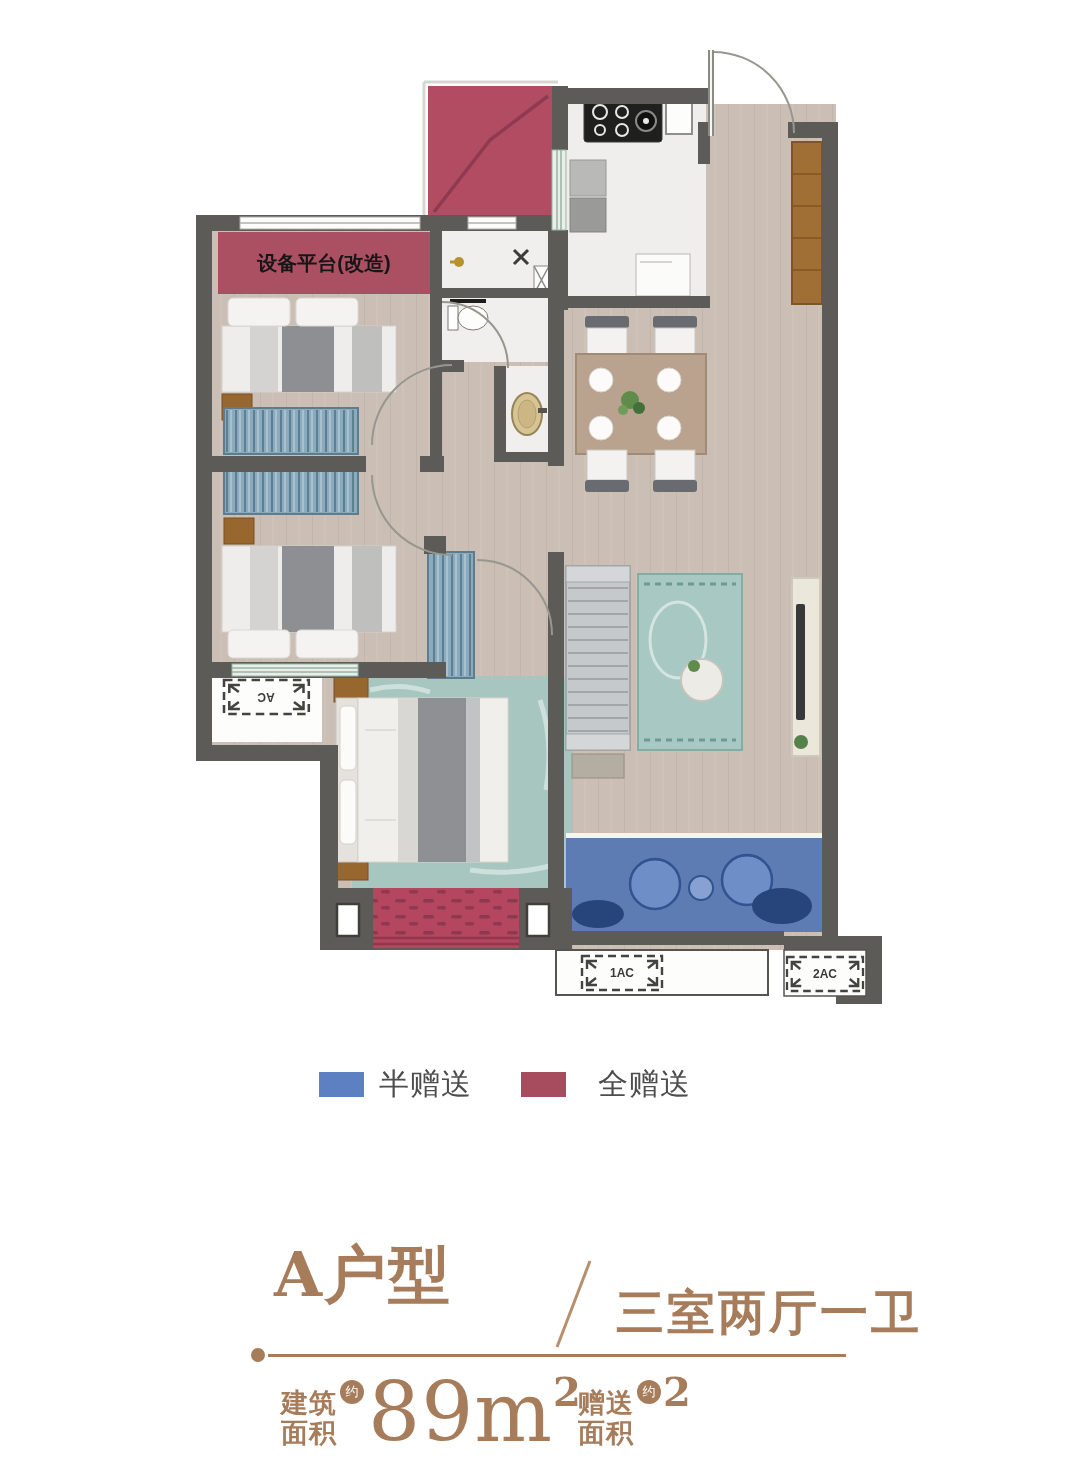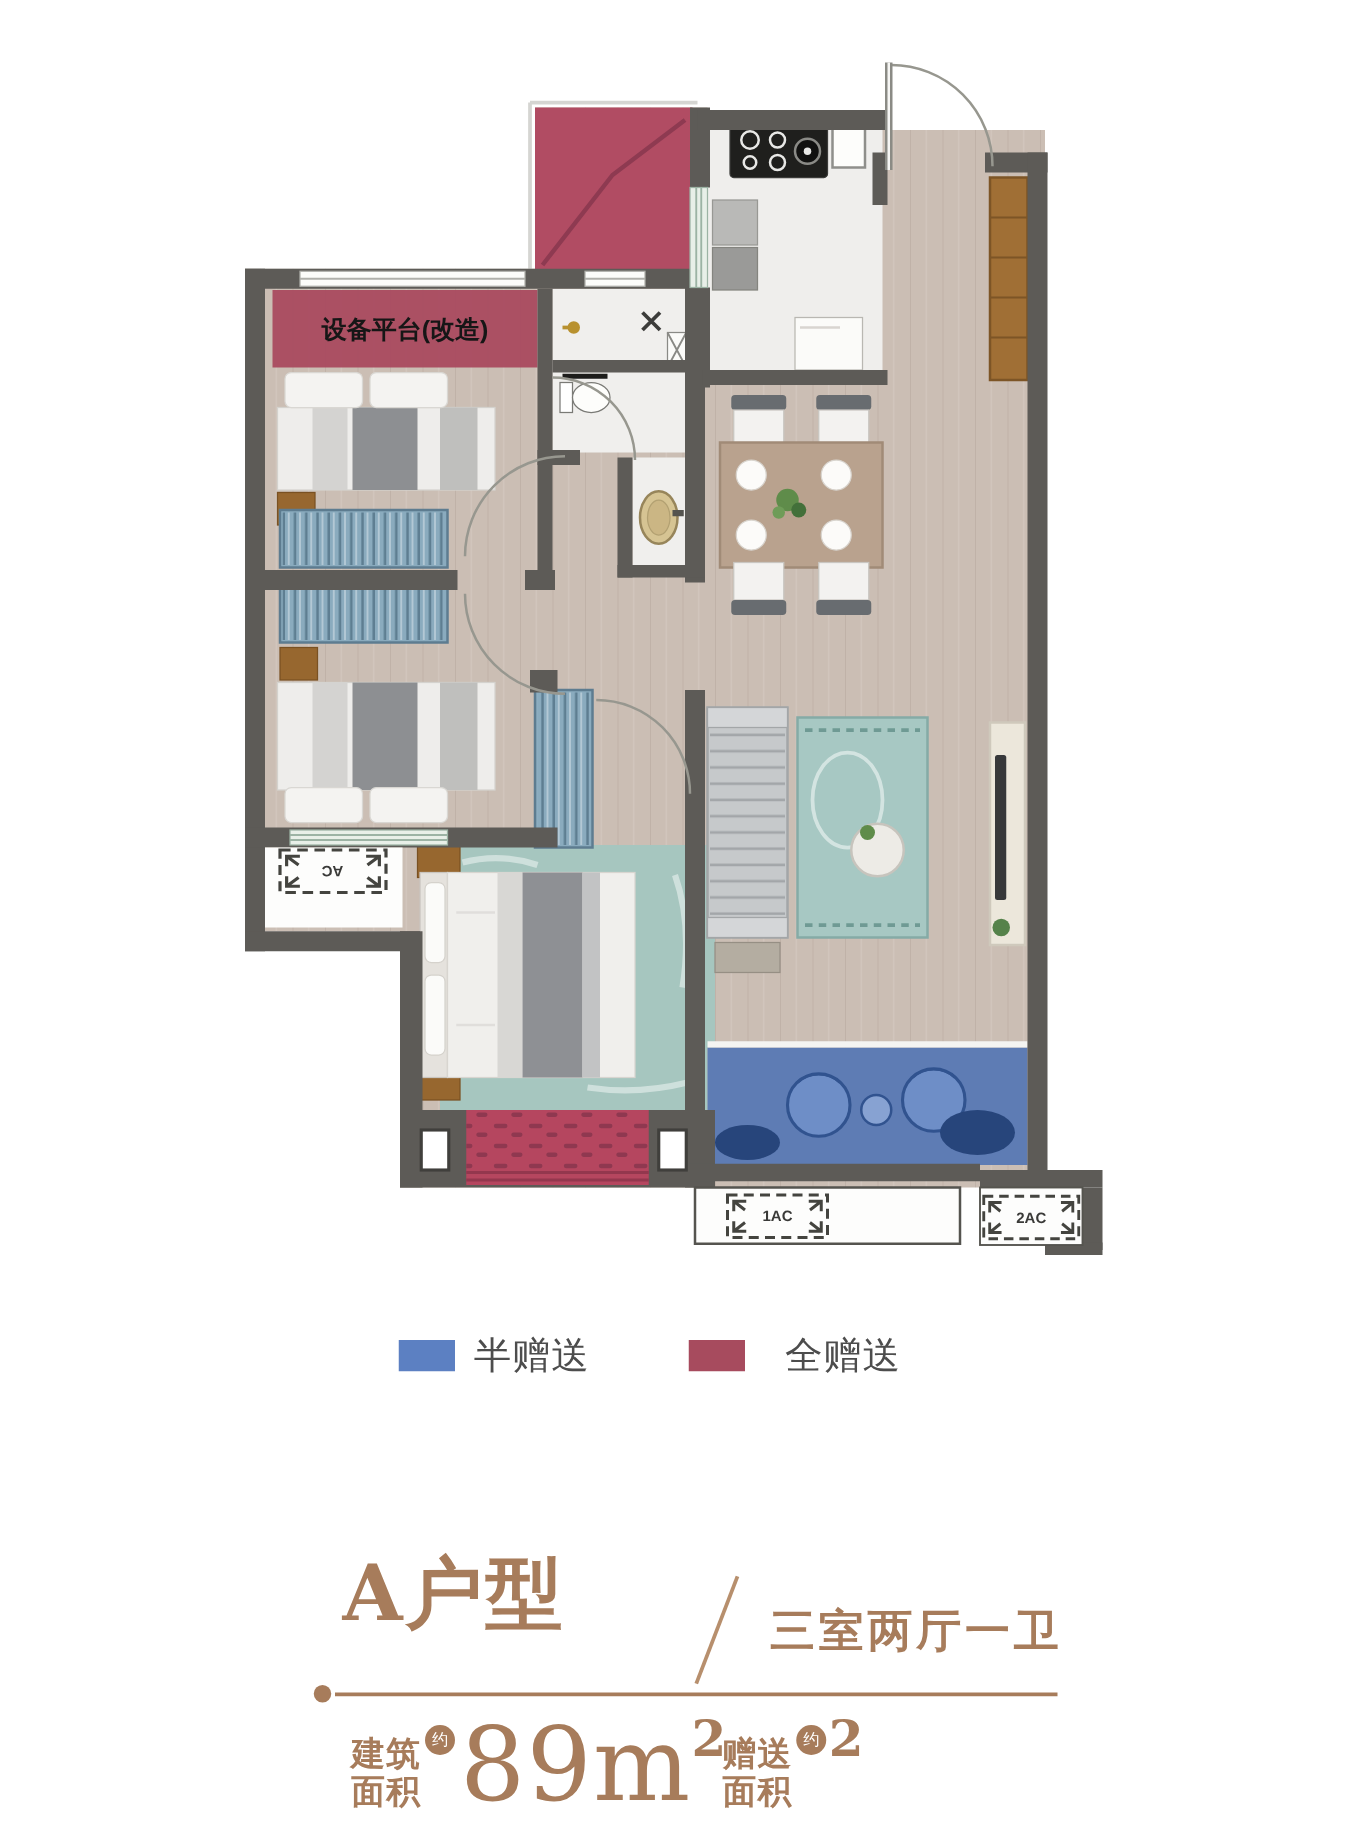--- a/index.html
+++ b/index.html
@@ -7,32 +7,32 @@
     width:1080px;height:1478px;position:relative;background:#ffffff;
     font-family:"Liberation Sans",sans-serif;overflow:hidden;
   }
   .plan-svg{position:absolute;top:0;left:0;}
   svg text{font-family:"Liberation Sans","DejaVu Sans",sans-serif;}
 
   
   .legend{position:absolute;top:1064px;left:0;width:940px;height:36px;}
   .legend-item{position:absolute;display:flex;align-items:center;gap:15px;}
   .legend-item.li-blue{left:319px;}
-  .legend-item.li-red{left:551px;gap:32px;}
+  .legend-item.li-red{left:521px;gap:32px;}
   .swatch{width:45px;height:25px;}
   .swatch.blue{background:#5c80c2;}
   .swatch.red{background:#a74b5e;}
   .legend-label{font-size:30px;color:#4d4d4d;letter-spacing:1px;}
 
   
   .title-name{position:absolute;left:274px;top:1244px;font-family:"DejaVu Serif","Liberation Serif",serif;
     font-weight:700;font-size:62px;line-height:1;color:#a77c5b;letter-spacing:2px;}
   .title-slash{position:absolute;left:572px;top:1258px;width:3px;height:92px;background:#b78f6d;transform:rotate(21deg);}
   .title-layout{position:absolute;left:616px;top:1281px;font-family:"DejaVu Serif","Liberation Serif",serif;
-    font-weight:700;font-size:36px;color:#a77c5b;letter-spacing:3px;}
+    font-weight:700;font-size:48px;color:#a77c5b;letter-spacing:3px;}
   .title-line{position:absolute;left:268px;top:1354px;width:578px;height:3px;background:#a77c5b;}
   .title-dot{position:absolute;left:251px;top:1348px;width:14px;height:14px;border-radius:50%;background:#a77c5b;}
 
   
   .stat{position:absolute;top:1372px;display:flex;align-items:flex-start;}
   .stat.s1{left:281px;}
   .stat.s2{left:578px;}
   .stat-label{margin-top:16px;font-size:27px;font-weight:700;color:#a77c5b;line-height:1.12;letter-spacing:1px;text-align:right;}
   .stat-approx{width:24px;height:24px;border-radius:50%;background:#a77c5b;color:#fff;font-size:13px;
     line-height:24px;text-align:center;margin:8px 2px 0 3px;flex:none;}

